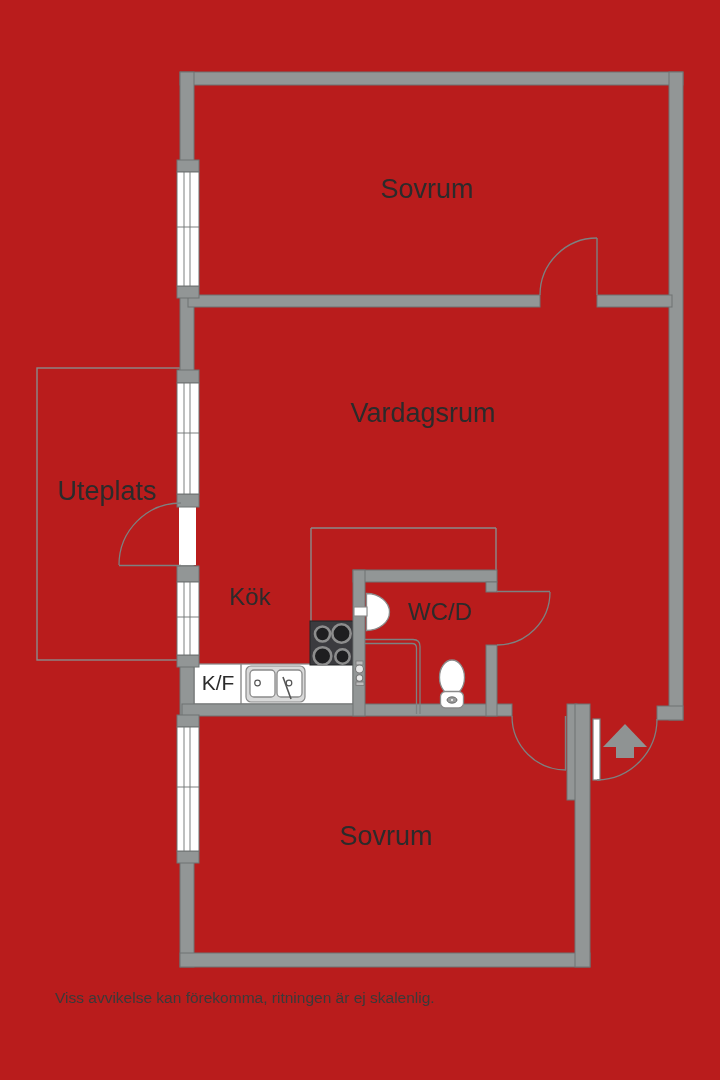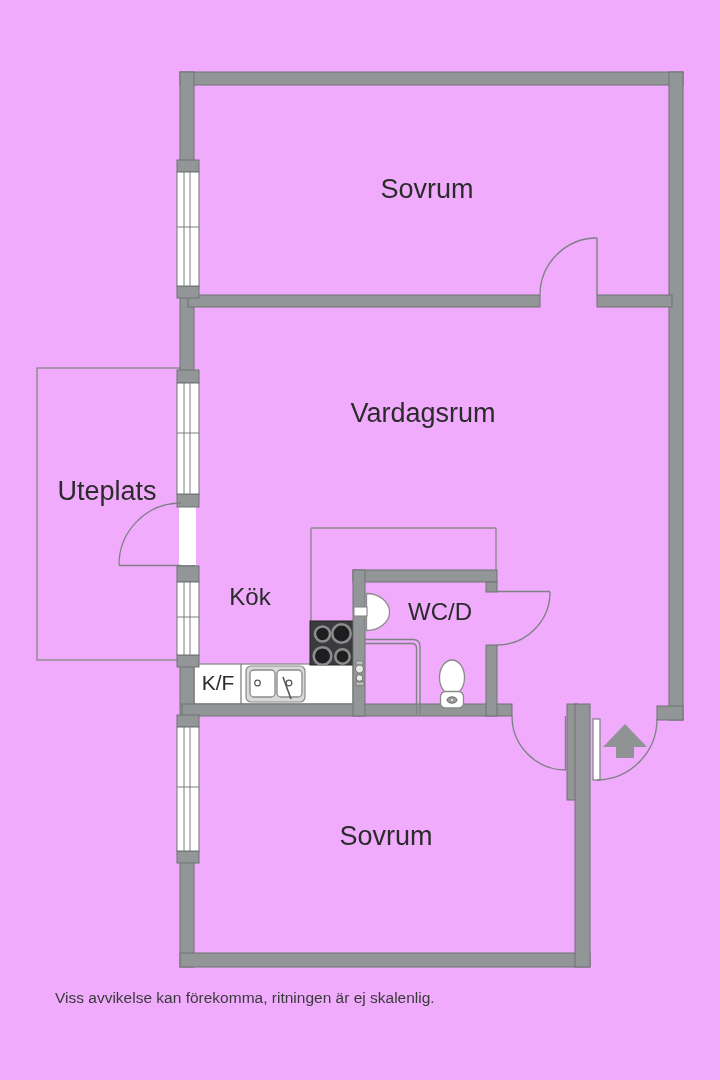--- a/index.html
+++ b/index.html
@@ -1,16 +1,16 @@
 <!DOCTYPE html>
 <html><head>
 <meta charset="utf-8">
 <style>
   html,body{margin:0;padding:0;background:#ffffff;}
-  .page{position:relative;width:720px;height:1080px;background:#f0abfc;overflow:hidden;
+  .page{position:relative;width:720px;height:1080px;background:#b91c1c;overflow:hidden;
         font-family:"Liberation Sans","DejaVu Sans",sans-serif;}
   svg{display:block;}
   .wall{fill:#929696;stroke:#6e7272;stroke-width:1;}
   .thinline{fill:none;stroke:#8a8a8a;stroke-width:1.4;}
   .arc{fill:none;stroke:#7d8181;stroke-width:1.3;}
   .leaf{fill:none;stroke:#7d8181;stroke-width:1.4;}
   .fixture{fill:#ffffff;stroke:#8a8a8a;stroke-width:1.3;}
   .glass{fill:#ffffff;stroke:#6e7272;stroke-width:1;}
   .pane{stroke:#6e7272;stroke-width:0.9;}
   .roomlabel{fill:#2b2b2b;font-size:27px;}

